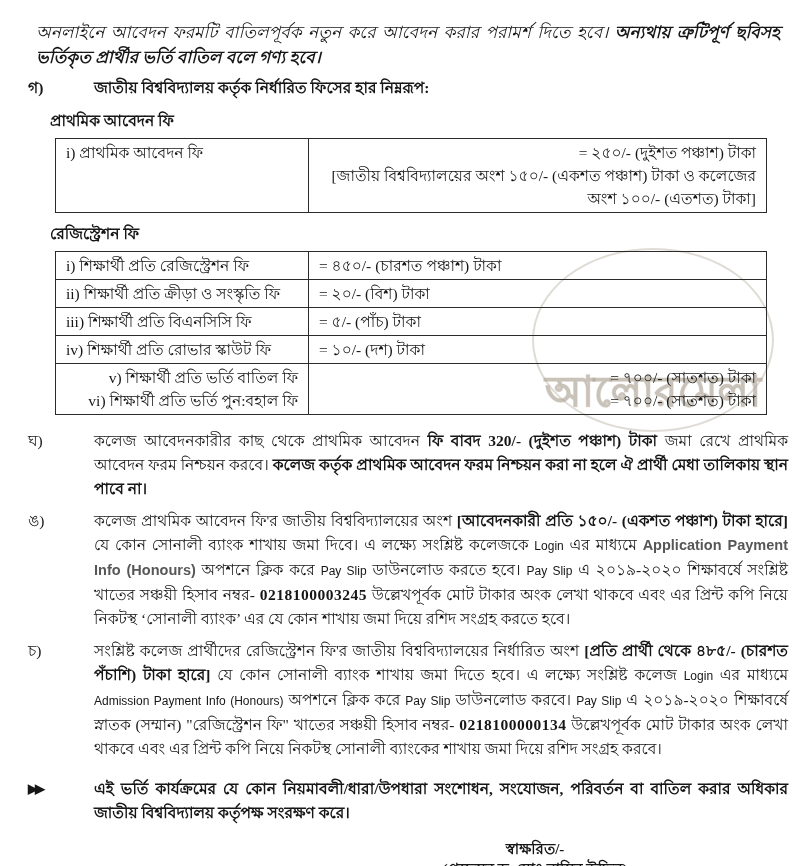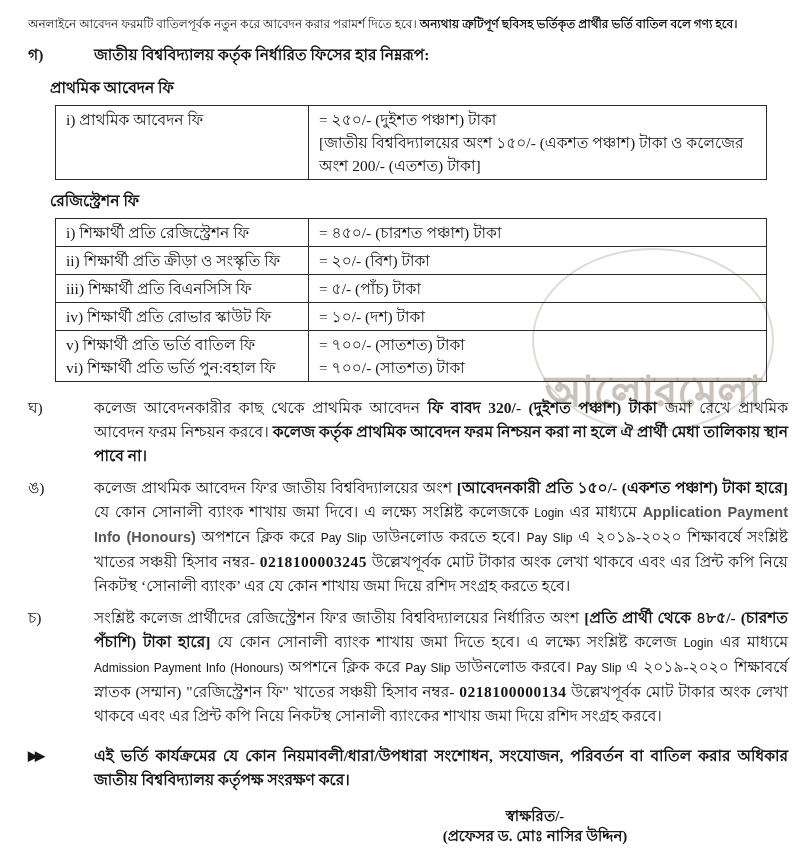--- a/index.html
+++ b/index.html
@@ -23,21 +23,21 @@
     pointer-events:none;
   }
   .watermark span{
     font-size:42px;font-weight:700;
     color:rgba(178,168,155,0.55);
     -webkit-text-stroke:1px rgba(178,168,155,0.35);
     white-space:nowrap;
   }
 
   
-  .para{margin:0;text-align:justify;font-size:12px;line-height:25px;}
+  .para{margin:8px;text-align:justify;font-size:17px;line-height:25px;font-style:italic;}
   .intro{margin-bottom:6px;}
   .sec{display:flex;margin-top:5px;}
   .marker{width:32px;flex-shrink:0;font-size:15.5px;line-height:24px;}
   .sec-text{flex:1;text-align:justify;font-size:15.5px;line-height:24px;margin-left:34px;}
   .bold{font-weight:700;}
   .run.b{font-weight:700;}
   .run.en{font-family:"Liberation Sans",sans-serif;font-weight:400;font-size:12px;}
   .run.gray{font-family:"Liberation Sans",sans-serif;font-weight:700;color:#575757;font-size:14.5px;}
   .run.num{font-weight:700;letter-spacing:0.5px;}
 
@@ -53,21 +53,21 @@
     border:1px solid #2b2b2b;
     padding:2px 10px;
     vertical-align:top;
     line-height:23px;
   }
   td.c1{width:232px;}
   tr.total-row td.c1{border-bottom:none;}
   td.total-cell{border-top:hidden;padding-top:0;}
   .sumline{width:55%;border-top:2px solid #222;margin-top:0;}
   .total-text{font-weight:700;padding:3px 0 6px 0;}
-  .cell-line{display:block;}
+  .cell-line{display:block;text-align:right;}
 
   
   .note-marker{font-size:13px;letter-spacing:-3px;line-height:24px;font-weight:700;}
 
   
   .signature{
     width:470px;margin:14px 18px 0 auto;
     text-align:center;font-size:15px;line-height:20px;
   }
   .sig-line{display:block;}
@@ -89,21 +89,21 @@
     <div class="sec-text bold">জাতীয় বিশ্ববিদ্যালয় কর্তৃক নির্ধারিত ফিসের হার নিম্নরূপ:</div>
   </div>
 
   <div class="tbl-title">প্রাথমিক আবেদন ফি</div>
   <table class="fee-table">
     <tbody>
         <tr>
       <td class="c1">i)  প্রাথমিক আবেদন ফি</td>
       <td>
         <span class="cell-line">= ২৫০/- (দুইশত পঞ্চাশ) টাকা</span>
-        <span class="cell-line">[জাতীয় বিশ্ববিদ্যালয়ের অংশ ১৫০/- (একশত পঞ্চাশ) টাকা ও কলেজের অংশ 200/- (এতশত) টাকা]</span>
+        <span class="cell-line">[জাতীয় বিশ্ববিদ্যালয়ের অংশ ১৫০/- (একশত পঞ্চাশ) টাকা ও কলেজের অংশ ১০০/- (এতশত) টাকা]</span>
       </td>
     </tr>
   </tbody>
     </table>
 
   <div class="tbl-title">রেজিস্ট্রেশন ফি</div>
   <table class="fee-table">
     <tbody>
         <tr>
       <td class="c1">i) শিক্ষার্থী প্রতি রেজিস্ট্রেশন ফি</td>

